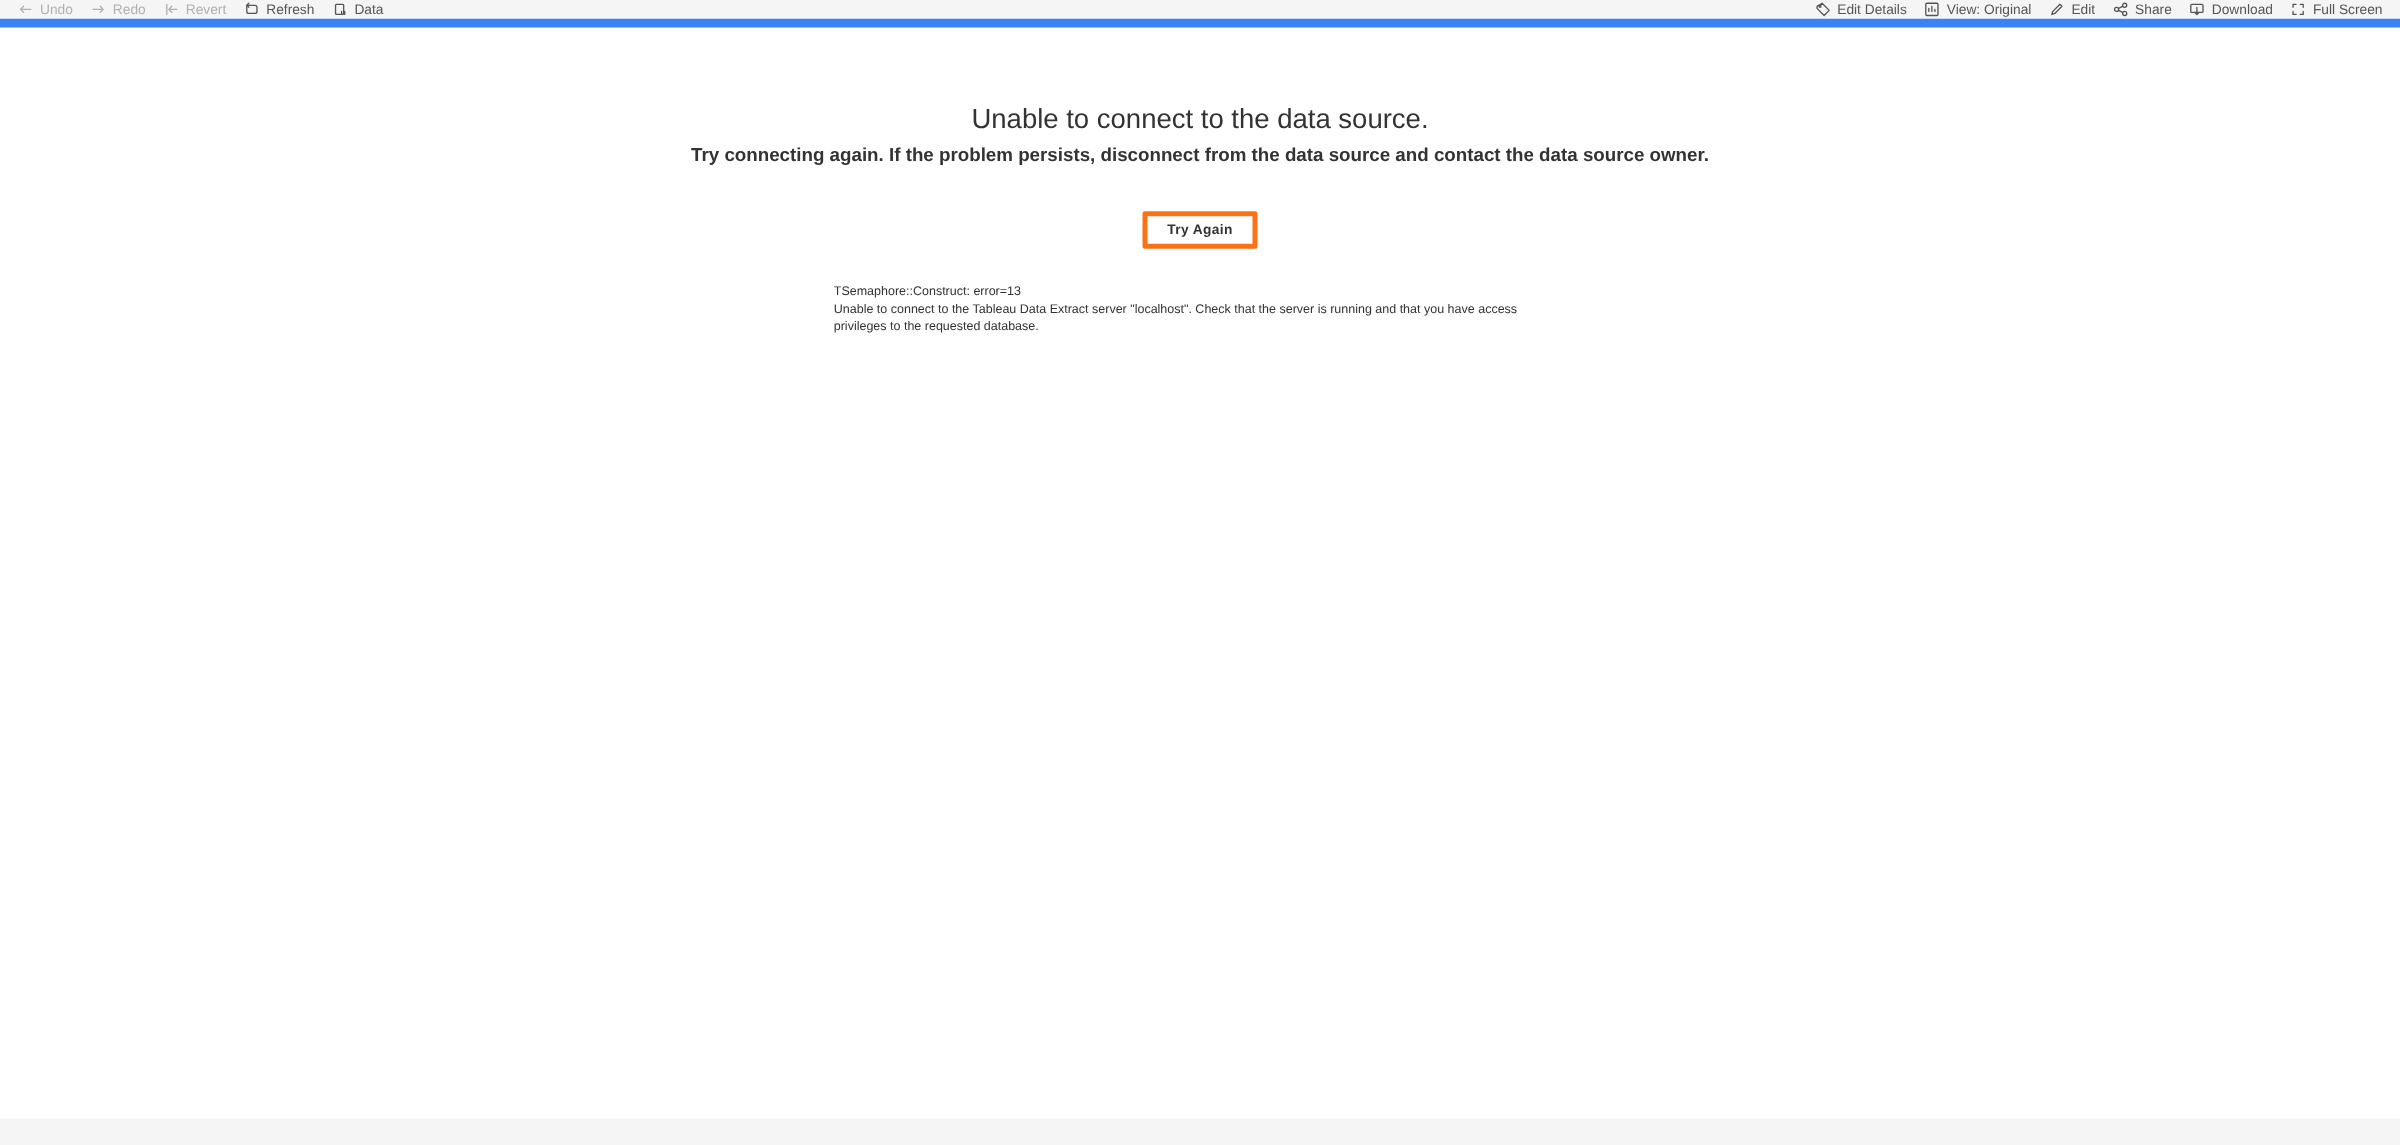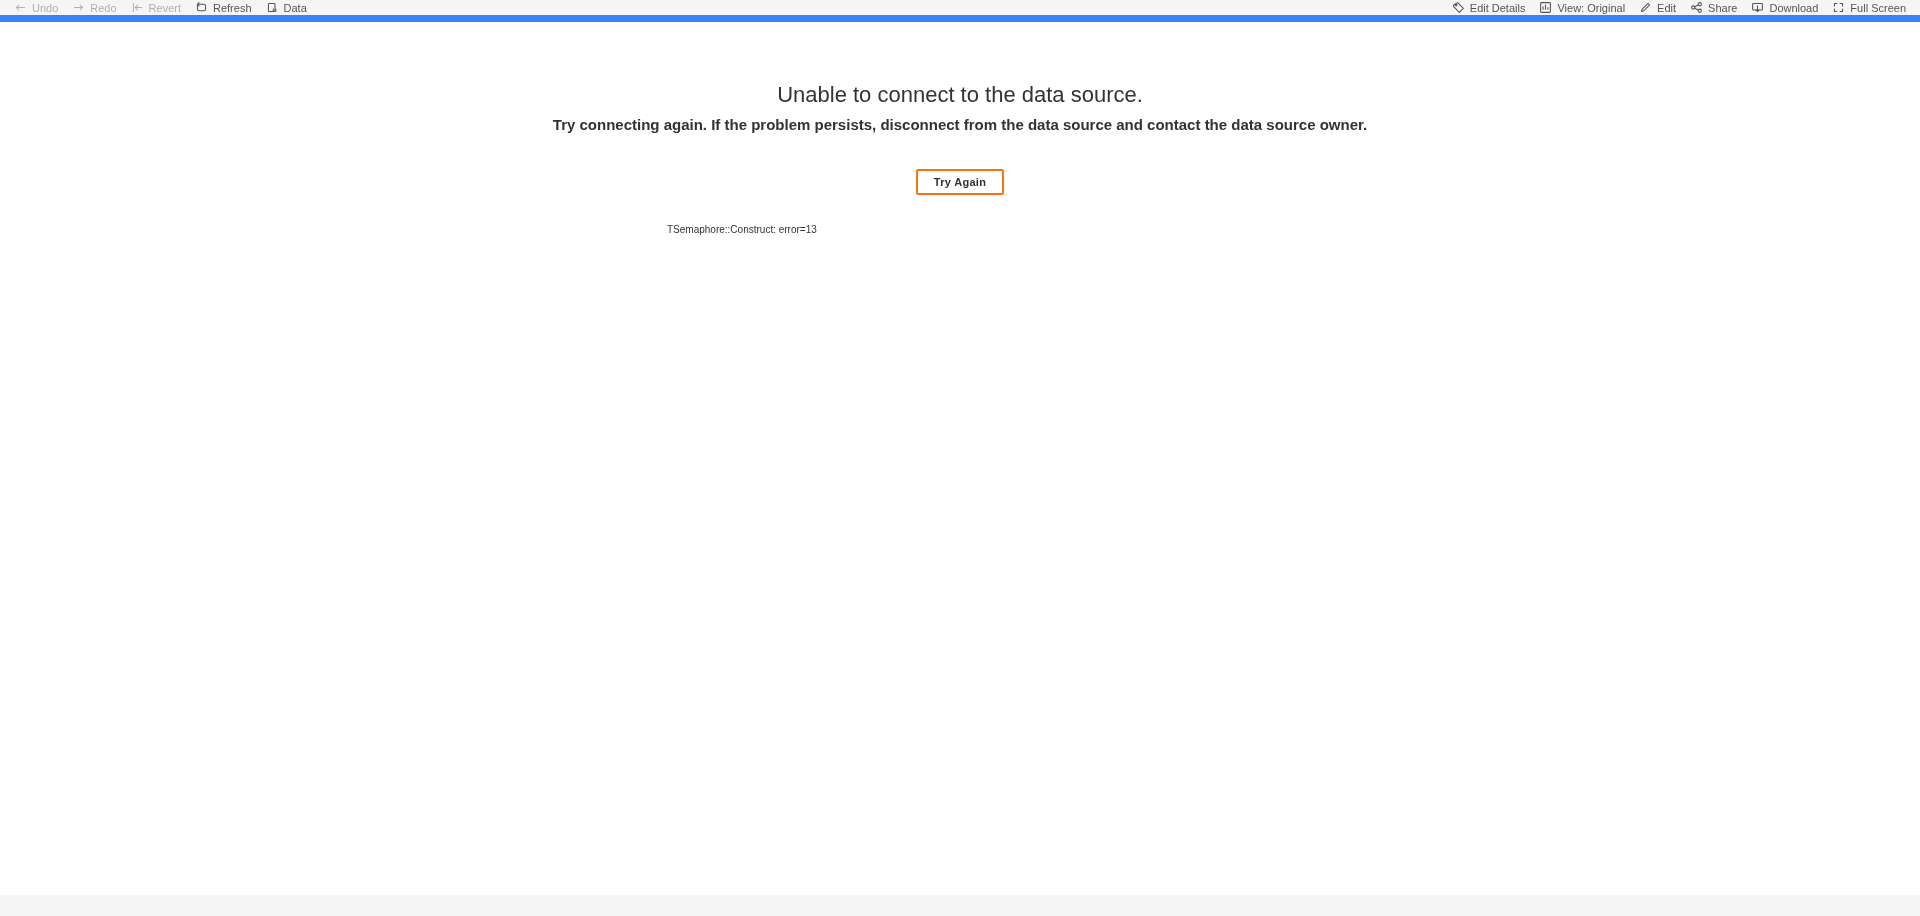--- a/index.html
+++ b/index.html
@@ -77,21 +77,21 @@
     color: #333;
     text-align: center;
     margin-bottom: 36px;
   }
   .try-again-btn {
     font-family: Verdana, Geneva, sans-serif;
     font-size: 11px;
     font-weight: bold;
     color: #333;
     background: #ffffff;
-    border: 2px solid #f97316;
+    border: 4px solid #f97316;
     border-radius: 2px;
     padding: 5px 16px;
     cursor: pointer;
     margin-bottom: 28px;
     letter-spacing: 0.3px;
   }
   .error-details {
     font-family: Verdana, Geneva, sans-serif;
     font-size: 10px;
     line-height: 1.4;
@@ -213,16 +213,17 @@
     </div>
   </div>
 </div>
 
 <div class="content">
   <div class="error-title">Unable to connect to the data source.</div>
   <div class="error-subtitle">Try connecting again. If the problem persists, disconnect from the data source and contact the data source owner.</div>
   <button class="try-again-btn">Try Again</button>
   <div class="error-details">
     <div>TSemaphore::Construct: error=13</div>
+    <div>Unable to connect to the Tableau Data Extract server "localhost". Check that the server is running and that you have access privileges to the requested database.</div>
   </div>
 </div>
 
 <div class="footer-bar"></div>
 
 </body></html>

